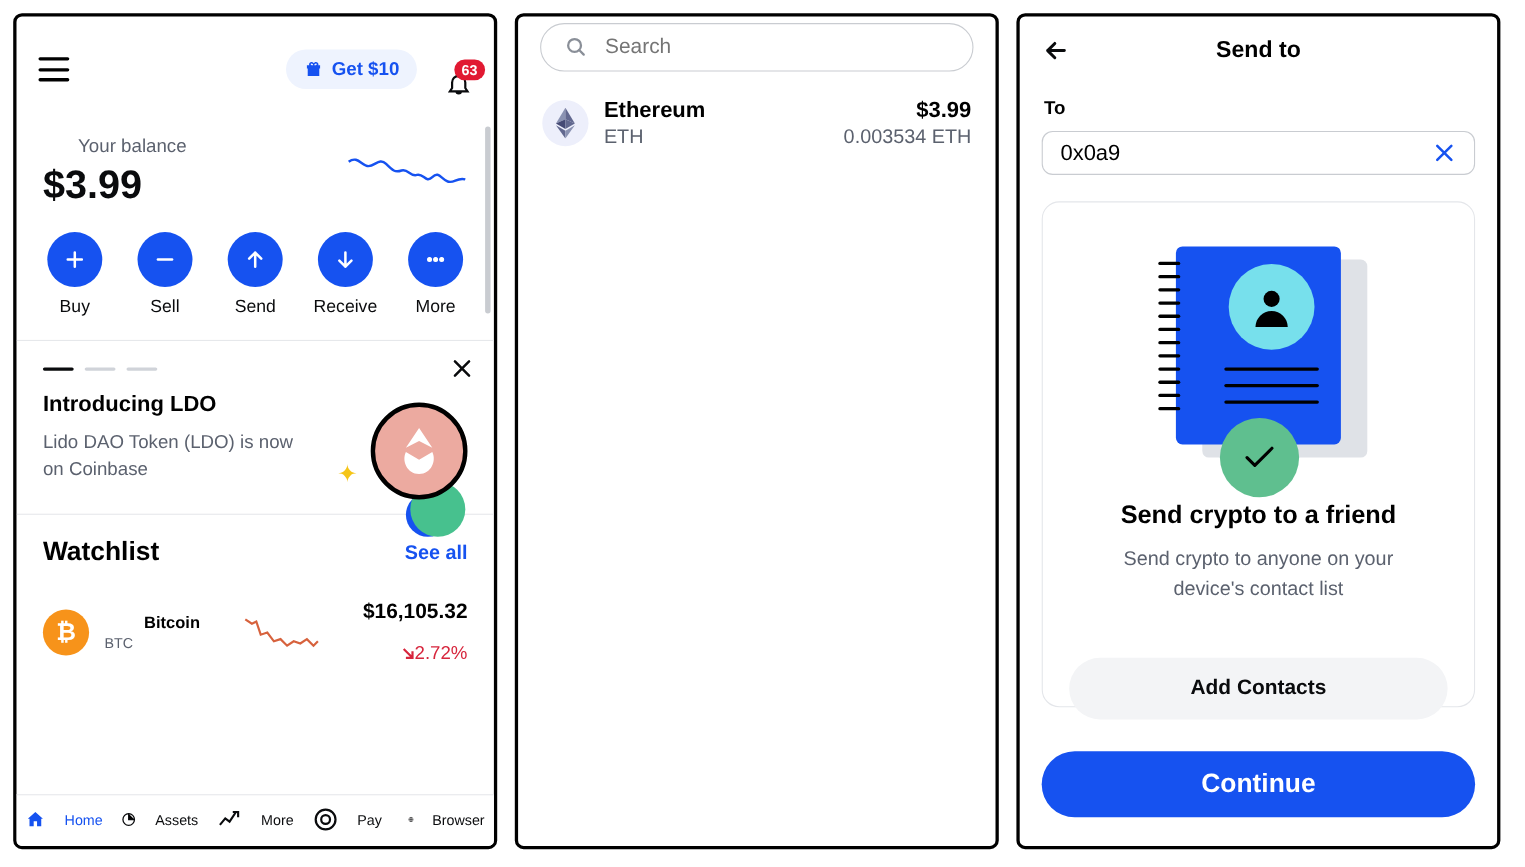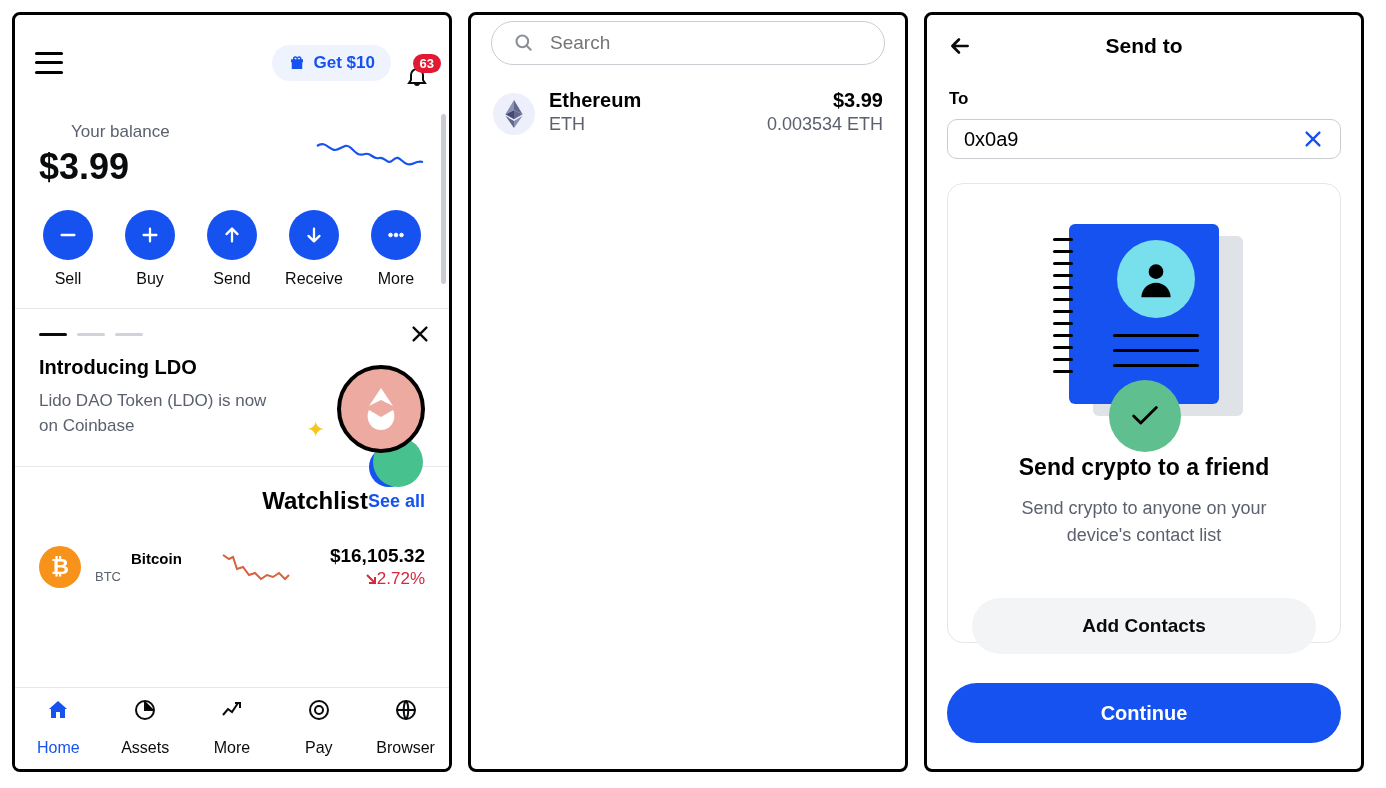--- a/index.html
+++ b/index.html
@@ -8,21 +8,21 @@
   .phone {
     width: 440px; height: 760px;
     border: 3px solid #000; border-radius: 8px;
     background: #fff; position: relative; overflow: hidden;
     display: flex; flex-direction: column;
   }
   
   .s1-top { display:flex; align-items:center; justify-content:space-between; padding: 18px 20px 8px 20px; }
   .hamburger { width:28px; height:22px; display:flex; flex-direction:column; justify-content:space-between; cursor:pointer; }
   .hamburger span { height:3px; background:#000; border-radius:2px; }
-  .s1-top-right { display:flex; align-items:center; gap:14px; }
+  .s1-top-right { display:flex; align-items:center; gap:26px; }
   .promo-pill { background:#eef3fe; color:#1652f0; font-weight:700; font-size:17px; padding:8px 16px; border-radius:22px; display:flex; align-items:center; gap:8px; cursor:pointer;}
   .bell-wrap { position:relative; cursor:pointer;margin-top:31px; }
   .bell { width:24px; height:24px; }
   .badge { position:absolute; top:-10px; right:-12px; background:#e11932; color:#fff; font-size:13px; font-weight:700; padding:2px 7px; border-radius:12px; }
   .s1-scroll { flex:1; overflow:hidden; position:relative; }
   .s1-balance-row { display:flex; align-items:flex-start; justify-content:space-between; padding: 22px 24px 0 24px; }
   .balance-label { color:#5b616e; font-size:17px;margin-left:32px; }
   .balance-value { font-size:36px; font-weight:700; color:#0a0b0d; margin-top:4px;}
   .sparkline { width:110px; height:40px; margin-top:14px; }
   .actions-row { display:flex; justify-content:space-between; padding: 22px 18px 20px 18px; }
@@ -37,45 +37,45 @@
   .pager-seg { width:28px; height:3px; background:#d0d3d9; border-radius:2px; }
   .pager-seg.active { background:#0a0b0d; }
   .promo-title { font-size:20px; font-weight:700; margin-bottom:10px; }
   .promo-body { color:#5b616e; font-size:17px; line-height:1.45; max-width:240px; }
   .promo-graphic { position:absolute; right:24px; top:56px; }
   .ldo-circle { width:88px; height:88px; border-radius:50%; background:#ecaaa0; border:4px solid #000; display:flex; align-items:center; justify-content:center; position:relative; z-index:2;}
   .ldo-shadow1 { position:absolute; width:50px; height:50px; border-radius:50%; background:#47c18e; right:26px; top:128px; z-index:1;}
   .ldo-shadow2 { position:absolute; width:40px; height:40px; border-radius:50%; background:#1652f0; right:40px; top:138px; z-index:0;}
   .sparkle { position:absolute; right:100px; top:52px; color:#f5c518; font-size:22px; z-index:3;}
   .section { padding: 20px 24px 8px 24px; }
-  .section-head { display:flex; justify-content:flex-end; align-items:center; margin-bottom:22px;}
+  .section-head { display:flex; justify-content:space-between; align-items:center; margin-bottom:22px;}
   .section-title { font-size:24px; font-weight:700; }
   .see-all { color:#1652f0; font-size:18px; font-weight:600; cursor:pointer; }
   .asset-row { display:flex; align-items:center; gap:14px; padding: 8px 0 18px 0; cursor:pointer;}
   .asset-icon { width:42px; height:42px; border-radius:50%; background:#f7931a; display:flex; align-items:center; justify-content:center; color:#fff; font-weight:700; font-size:22px;}
   .asset-meta { flex:0 0 auto; }
   .asset-name { font-size:15px; font-weight:700;margin-left:36px; }
   .asset-ticker { color:#5b616e; font-size:13px; margin-top:2px;}
   .asset-spark { flex:1; display:flex; justify-content:center; }
   .asset-values { text-align:right; }
   .asset-price { font-size:19px; font-weight:600; }
-  .asset-change { color:#d7263d; font-size:17px; display:flex; align-items:center; justify-content:flex-end; gap:0; margin-top:2px;}
+  .asset-change { color:#d7263d; font-size:17px; display:flex; align-items:center; justify-content:flex-end; gap:0; margin-top:16px;}
   .tabbar { border-top:1px solid #e6e8eb; display:flex; justify-content:space-around; padding:10px 0 12px 0; background:#fff; }
-  .tab { display:flex; flex-direction:column; align-items:center; gap:17px; font-size:16px; color:#0a0b0d; cursor:pointer; width:70px;}
+  .tab { display:flex; flex-direction:row; align-items:center; gap:17px; font-size:13px; color:#0a0b0d; cursor:pointer; width:70px;}
   .tab.active { color:#1652f0; }
   .tab svg { width:24px; height:24px; }
   .scrollbar-fake { position:absolute; right:3px; top:14px; width:5px; height:170px; background:#c9ccd1; border-radius:3px; }
 
   
   .s2-header { display:flex; align-items:center; padding:18px 20px; }
   .s2-close { width:26px; height:26px; cursor:pointer; }
   .s2-title { flex:1; text-align:center; font-size:21px; font-weight:700; margin-left:-26px;}
   .s2-search { margin: 6px 20px 14px 20px; border:1.5px solid #c9ccd1; border-radius:30px; height:44px; display:flex; align-items:center; padding:0 22px; gap:16px;}
   .s2-search input { border:none; outline:none; font-size:19px; flex:1; color:#5b616e; background:transparent;}
-  .s2-asset { display:flex; align-items:flex-end; padding: 10px 22px; gap:14px; cursor:pointer;}
+  .s2-asset { display:flex; align-items:center; padding: 10px 22px; gap:14px; cursor:pointer;}
   .eth-icon { width:42px; height:42px; border-radius:50%; background:#edeffb; display:flex; align-items:center; justify-content:center; position:relative;}
   .eth-diamond { width:28px; height:28px; }
   .s2-asset .meta { flex:1; }
   .s2-asset .nm { font-size:20px; font-weight:700; }
   .s2-asset .tk { color:#5b616e; font-size:18px; margin-top:2px;}
   .s2-asset .vals { text-align:right; }
   .s2-asset .usd { font-size:20px; font-weight:600; }
   .s2-asset .amt { color:#5b616e; font-size:18px; margin-top:2px;}
 
   
@@ -94,21 +94,21 @@
   .rings { position:absolute; left:-6px; top:14px; display:flex; flex-direction:column; gap:9px;}
   .rings span { width:20px; height:3px; background:#000; border-radius:2px;}
   .avatar-c { position:absolute; left:48px; top:16px; width:78px; height:78px; border-radius:50%; background:#77e0ec; display:flex; align-items:center; justify-content:center;}
   .book-lines { position:absolute; left:44px; top:110px; display:flex; flex-direction:column; gap:12px;}
   .book-lines span { width:86px; height:3px; background:#000; border-radius:2px;}
   .check-c { position:absolute; left:50px; top:156px; width:72px; height:72px; border-radius:50%; background:#5fbf8f; display:flex; align-items:center; justify-content:center;}
   .card-title { font-size:23px; font-weight:700; margin-bottom:14px;}
   .card-body { color:#5b616e; font-size:18px; line-height:1.5; max-width:300px; margin:0 auto;}
   .add-contacts-pill { position:absolute; bottom:-12px; left:24px; right:24px; height:56px; background:#f3f4f6; border-radius:28px; display:flex; align-items:center; justify-content:center; font-size:19px; font-weight:600; color:#0a0b0d;}
   .s3-footer { padding: 16px 20px 26px 20px; }
-  .continue-btn { width:100%; height:60px; background:#1652f0; color:#fff; font-size:20px; font-weight:700; border:none; border-radius:30px; cursor:pointer;}
+  .continue-btn { width:100%; height:60px; background:#1652f0; color:#fff; font-size:24px; font-weight:700; border:none; border-radius:30px; cursor:pointer;}
 </style>
 </head>
 <body>
 
 <div class="stage">
 
 <div class="phone">
   <div class="s1-top">
     <div class="hamburger">
           <span></span>
@@ -141,32 +141,32 @@
       </div>
       <svg class="sparkline" viewBox="0 0 110 40">
         <path fill="none" stroke="#1652f0" stroke-width="2.2" d="M2 10 C10 4,14 14,20 14 S30 6,36 12 44 20,50 18 58 24,64 22 72 30,78 24 86 26,92 28 100 24,108 26"></path>
       </svg>
     </div>
 
     <div class="actions-row">
       <div class="action">
         <div class="circle">
               <svg viewBox="0 0 24 24">
+                <path stroke-width="2.5" d="M12 5v14M5 12h14" stroke-linecap="round"></path>
+              </svg>
+            </div>
+        <span class="action-label">Buy</span>
+      </div>
+      <div class="action">
+        <div class="circle">
+              <svg viewBox="0 0 24 24">
                 <path stroke-width="2.5" d="M5 12h14" stroke-linecap="round"></path>
               </svg>
             </div>
         <span class="action-label">Sell</span>
-      </div>
-      <div class="action">
-        <div class="circle">
-              <svg viewBox="0 0 24 24">
-                <path stroke-width="2.5" d="M12 5v14M5 12h14" stroke-linecap="round"></path>
-              </svg>
-            </div>
-        <span class="action-label">Buy</span>
       </div>
       <div class="action">
         <div class="circle">
               <svg viewBox="0 0 24 24">
                 <path stroke-width="2.5" fill="none" d="M12 19V5M6 11l6-6 6 6" stroke-linecap="round" stroke-linejoin="round"></path>
               </svg>
             </div>
         <span class="action-label">Send</span>
       </div>
       <div class="action">

